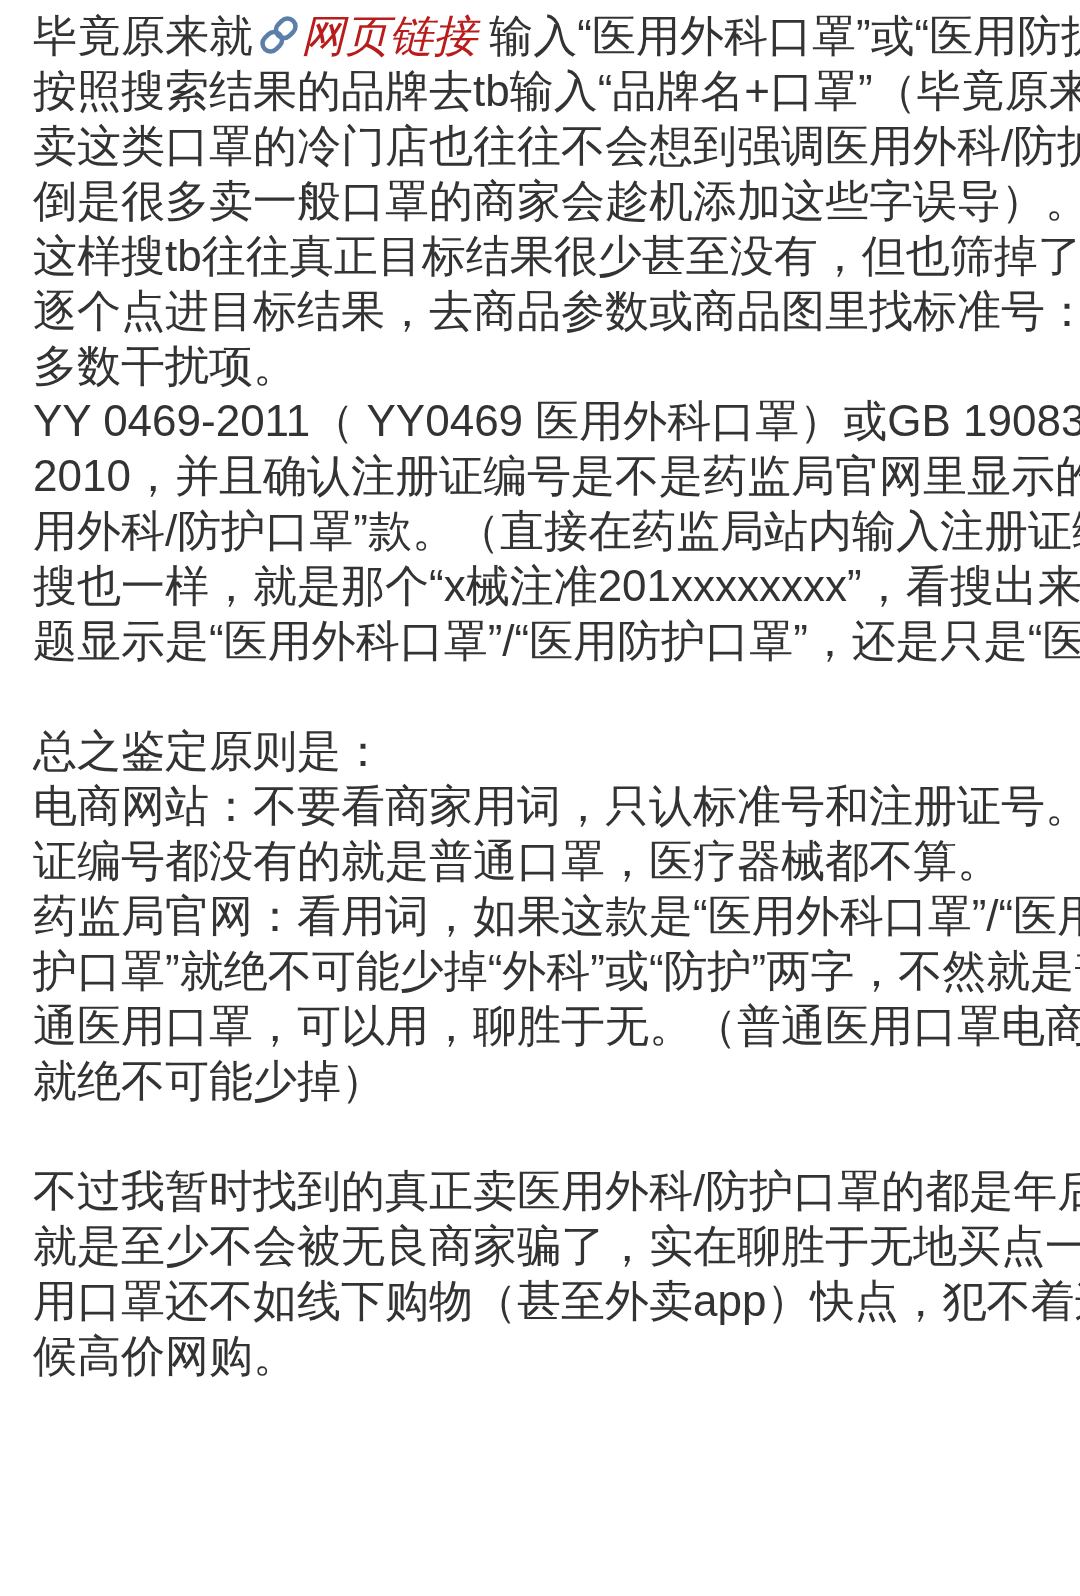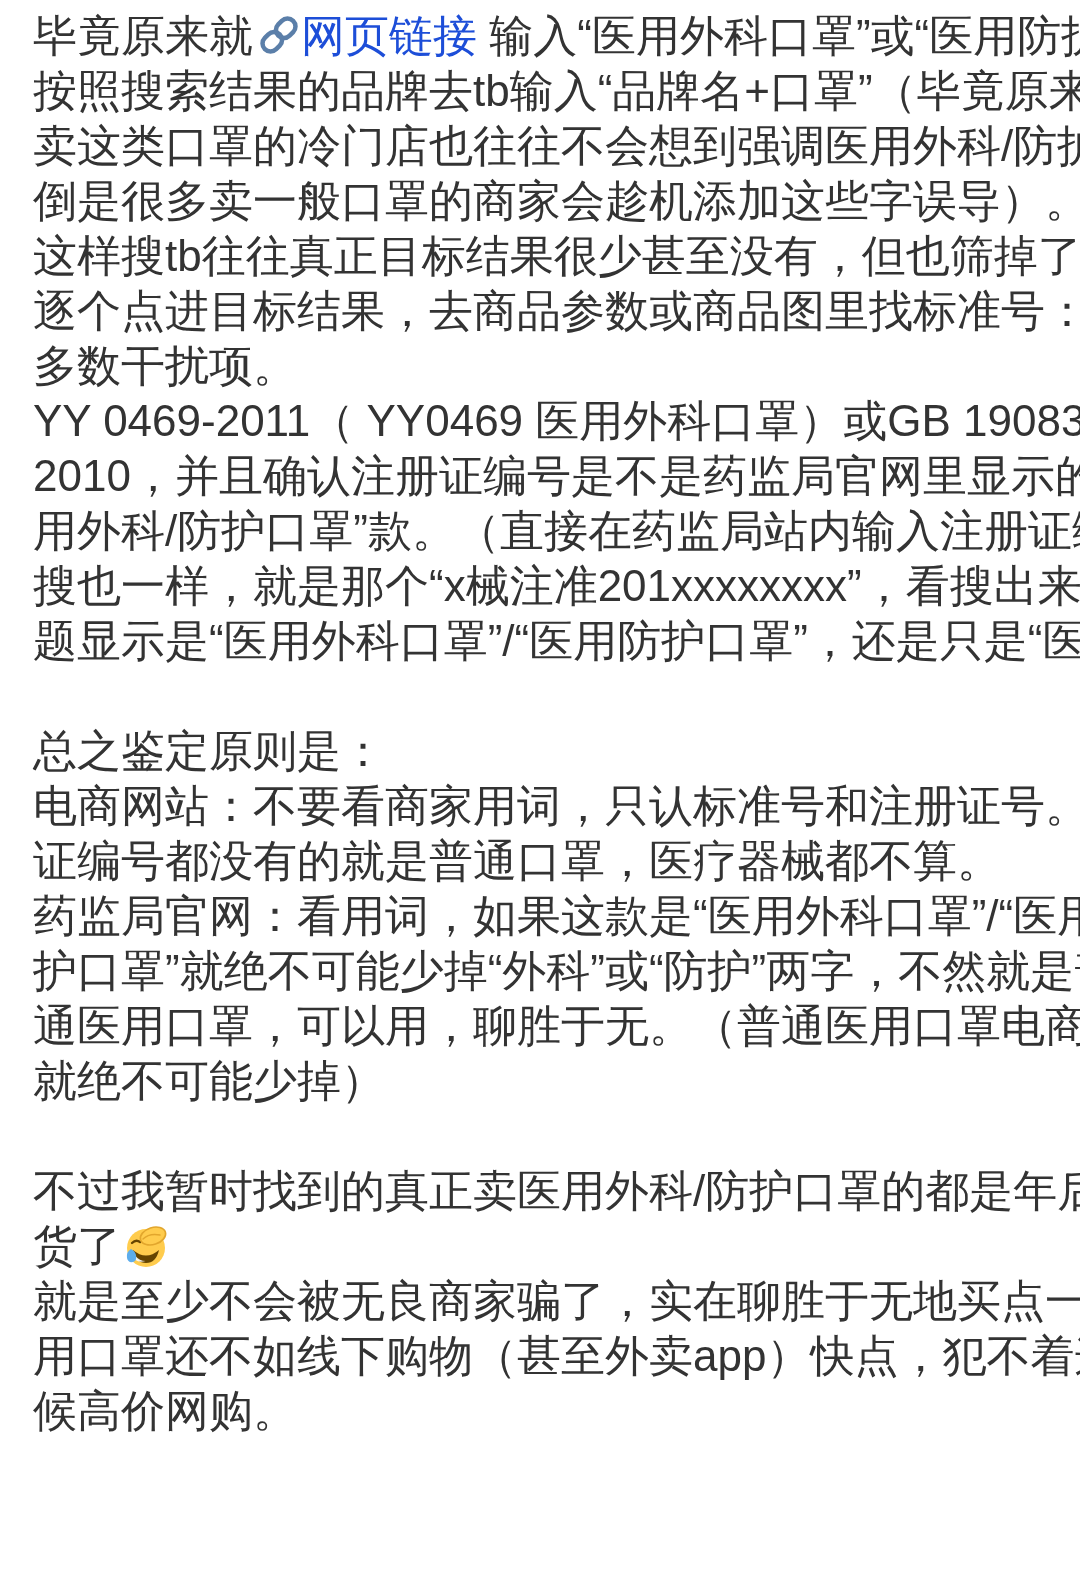--- a/index.html
+++ b/index.html
@@ -20,23 +20,24 @@
     color: #333333;
   }
   .line {
     height: 55px;
     white-space: nowrap;
   }
   .blank {
     height: 55px;
   }
   .weblink {
-    color: #1d4ed8;
+    color: #b91c1c;
     text-decoration: none;
     cursor: pointer;
+    font-style: italic;
   }
   .link-icon-svg {
     display: inline-block;
     width: 40px;
     height: 44px;
     vertical-align: -6px;
     margin: 0 2px 0 6px;
   }
   .emoji-svg {
     display: inline-block;
@@ -80,29 +81,18 @@
   <div class="line">证编号都没有的就是普通口罩，医疗器械都不算。</div>
   <div class="line">药监局官网：看用词，如果这款是“医用外科口罩”/“医用防</div>
   <div class="line">护口罩”就绝不可能少掉“外科”或“防护”两字，不然就是普</div>
   <div class="line">通医用口罩，可以用，聊胜于无。（普通医用口罩电商和线</div>
   <div class="line">就绝不可能少掉）</div>
 
   <div class="line blank"></div>
 
   <div class="line">不过我暂时找到的真正卖医用外科/防护口罩的都是年后发</div>
 
-  <div class="line">
-    <span>货了</span><span class="emoji-svg"><svg viewBox="0 0 46 46" width="46" height="46" xmlns="http://www.w3.org/2000/svg">
-      <circle cx="23" cy="25" r="19" fill="#ffcc4d"></circle>
-      <path d="M10 27 q13 11 26 0 q-3 13 -13 13 q-10 0 -13 -13 z" fill="#664500"></path>
-      <path d="M12.5 33 q4 5 10 5 q-6 2 -10 -1 z" fill="#ffffff" opacity="0.9"></path>
-      <path d="M9 20 q4 -4 8 -1" fill="none" stroke="#664500" stroke-width="2.4" stroke-linecap="round"></path>
-      <path d="M8 26 q-5 3 -4 9 q1 5 6 4 q4 -1 3 -7 q-1 -4 -5 -6 z" fill="#5dadec"></path>
-      <ellipse cx="30" cy="13" rx="13" ry="8.5" transform="rotate(-18 30 13)" fill="#ffcc4d" stroke="#e2a62d" stroke-width="1.6"></ellipse>
-      <path d="M20 16 q6 -6 17 -4" fill="none" stroke="#e2a62d" stroke-width="1.4" stroke-linecap="round"></path>
-    </svg></span>
-  </div>
 
   <div class="line">就是至少不会被无良商家骗了，实在聊胜于无地买点一般医</div>
   <div class="line">用口罩还不如线下购物（甚至外卖app）快点，犯不着这时</div>
   <div class="line">候高价网购。</div>
 
 </div>
 
 </body></html>

